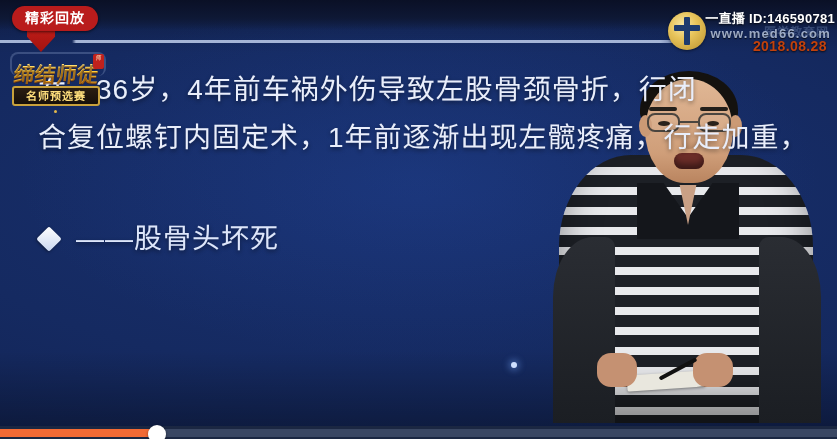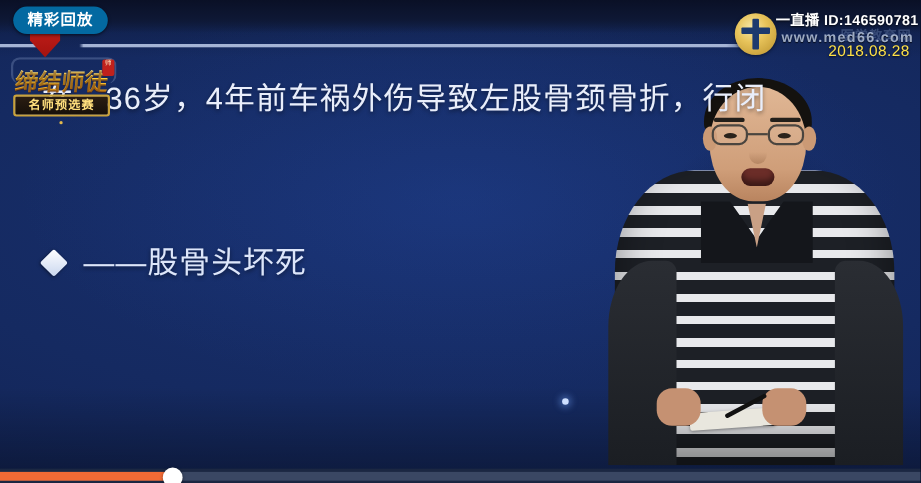--- a/index.html
+++ b/index.html
@@ -72,21 +72,21 @@
   }
 
   
   .replay-badge {
     position: absolute;
     left: 12px;
     top: 6px;
     height: 25px;
     padding: 0 13px;
     border-radius: 14px;
-    background: #0369a1;
+    background: #b91c1c;
     color: #ffffff;
     font-size: 14px;
     line-height: 25px;
     letter-spacing: 1px;
     font-weight: 700;
     white-space: nowrap;
     box-shadow: 0 1px 3px rgba(0,0,0,.6);
   }
 
   
@@ -187,23 +187,23 @@
     color: rgba(205,220,245,.75);
     font-size: 13px;
     font-weight: 700;
     letter-spacing: 1.2px;
     text-shadow: 0 1px 1px rgba(0,0,0,.7);
   }
   .date-wm {
     position: absolute;
     right: 10px;
     top: 38px;
-    color: #fde047;
+    color: #c2410c;
     font-size: 14px;
-    font-weight: 400;
+    font-weight: 700;
     letter-spacing: .4px;
     text-shadow: 0 1px 2px rgba(0,0,0,.8);
   }
   .shield-mark {
     position: absolute;
     right: 131px;
     top: 12px;
     width: 38px;
     height: 38px;
     border-radius: 50%;
@@ -548,20 +548,21 @@
     <div class="p-nose"></div>
     <div class="p-mouth"></div>
     <div class="p-paper"></div>
     <div class="p-hand-l"></div>
     <div class="p-hand-r"></div>
     <div class="p-pen"></div>
   </div>
 
   <div class="qtext">
     <div class="qline">女，36岁，4年前车祸外伤导致左股骨颈骨折，行闭</div>
+    <div class="qline">合复位螺钉内固定术，1年前逐渐出现左髋疼痛，行走加重，</div>
   </div>
 
   <div class="answer-row">
     <span class="diamond"></span>
     <span class="answer-text">——股骨头坏死</span>
   </div>
 
   <div class="cursor-dot"></div>
 
   <div class="ribbon-pointer"></div>

